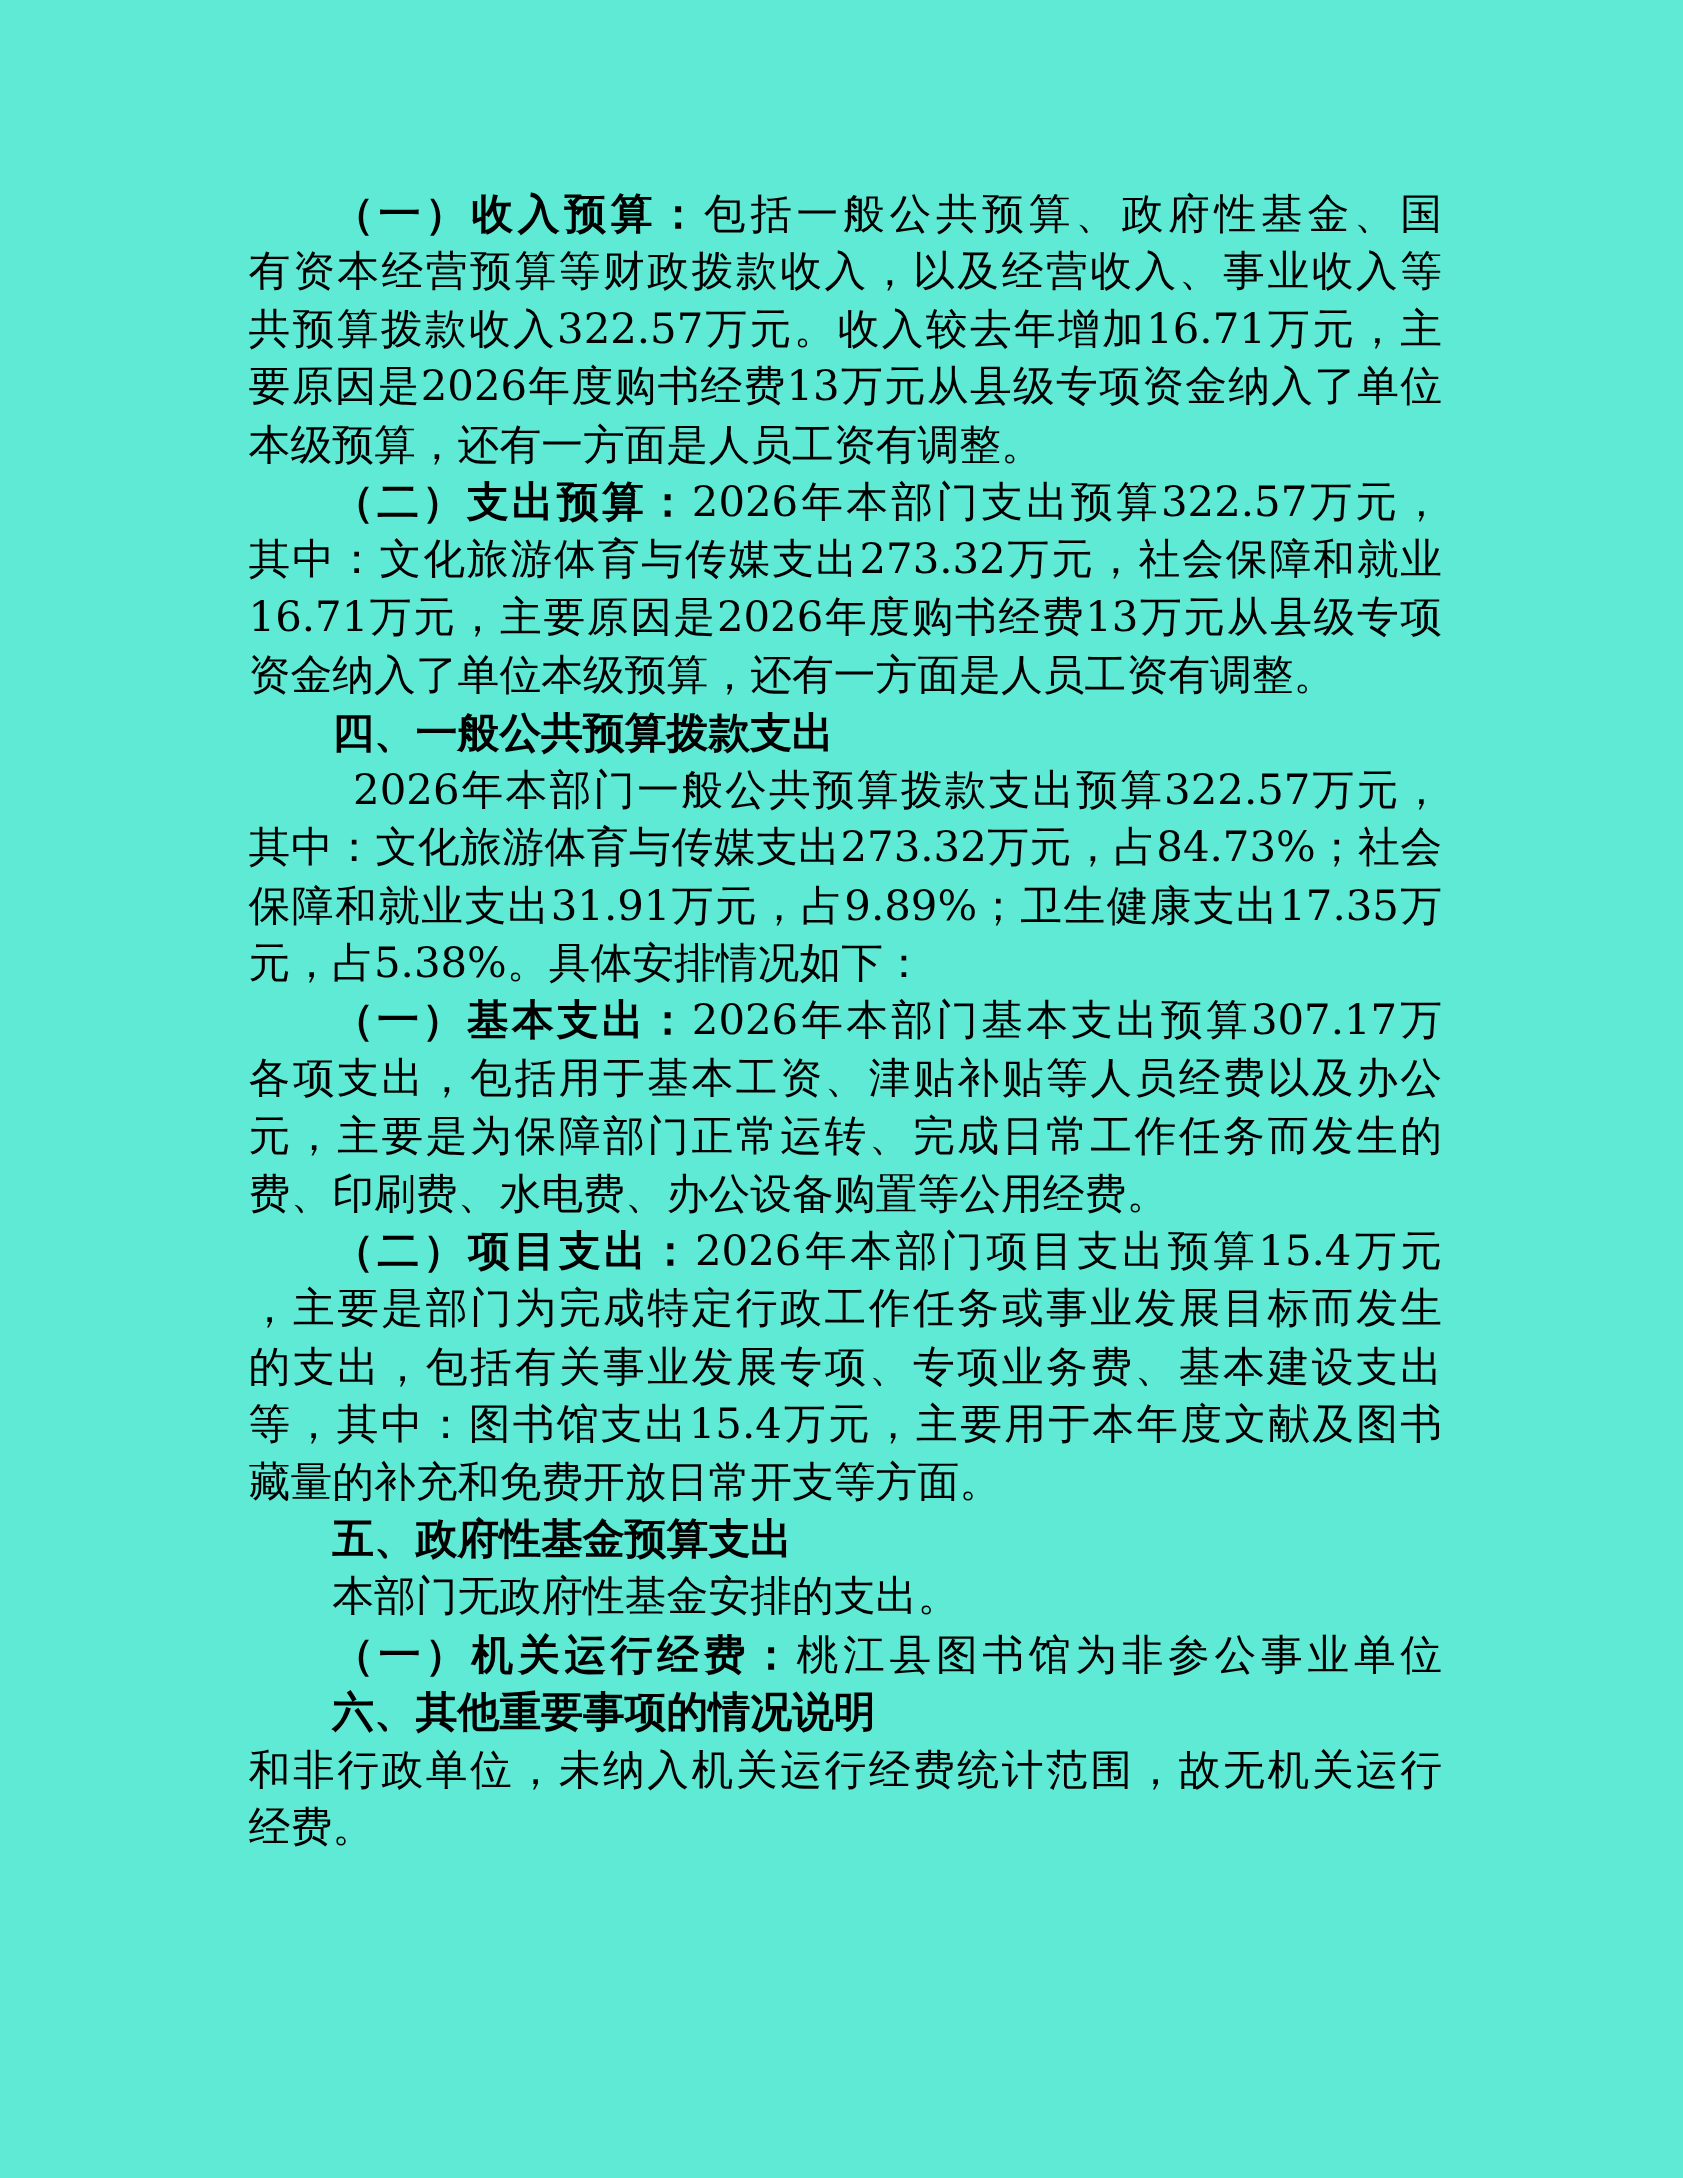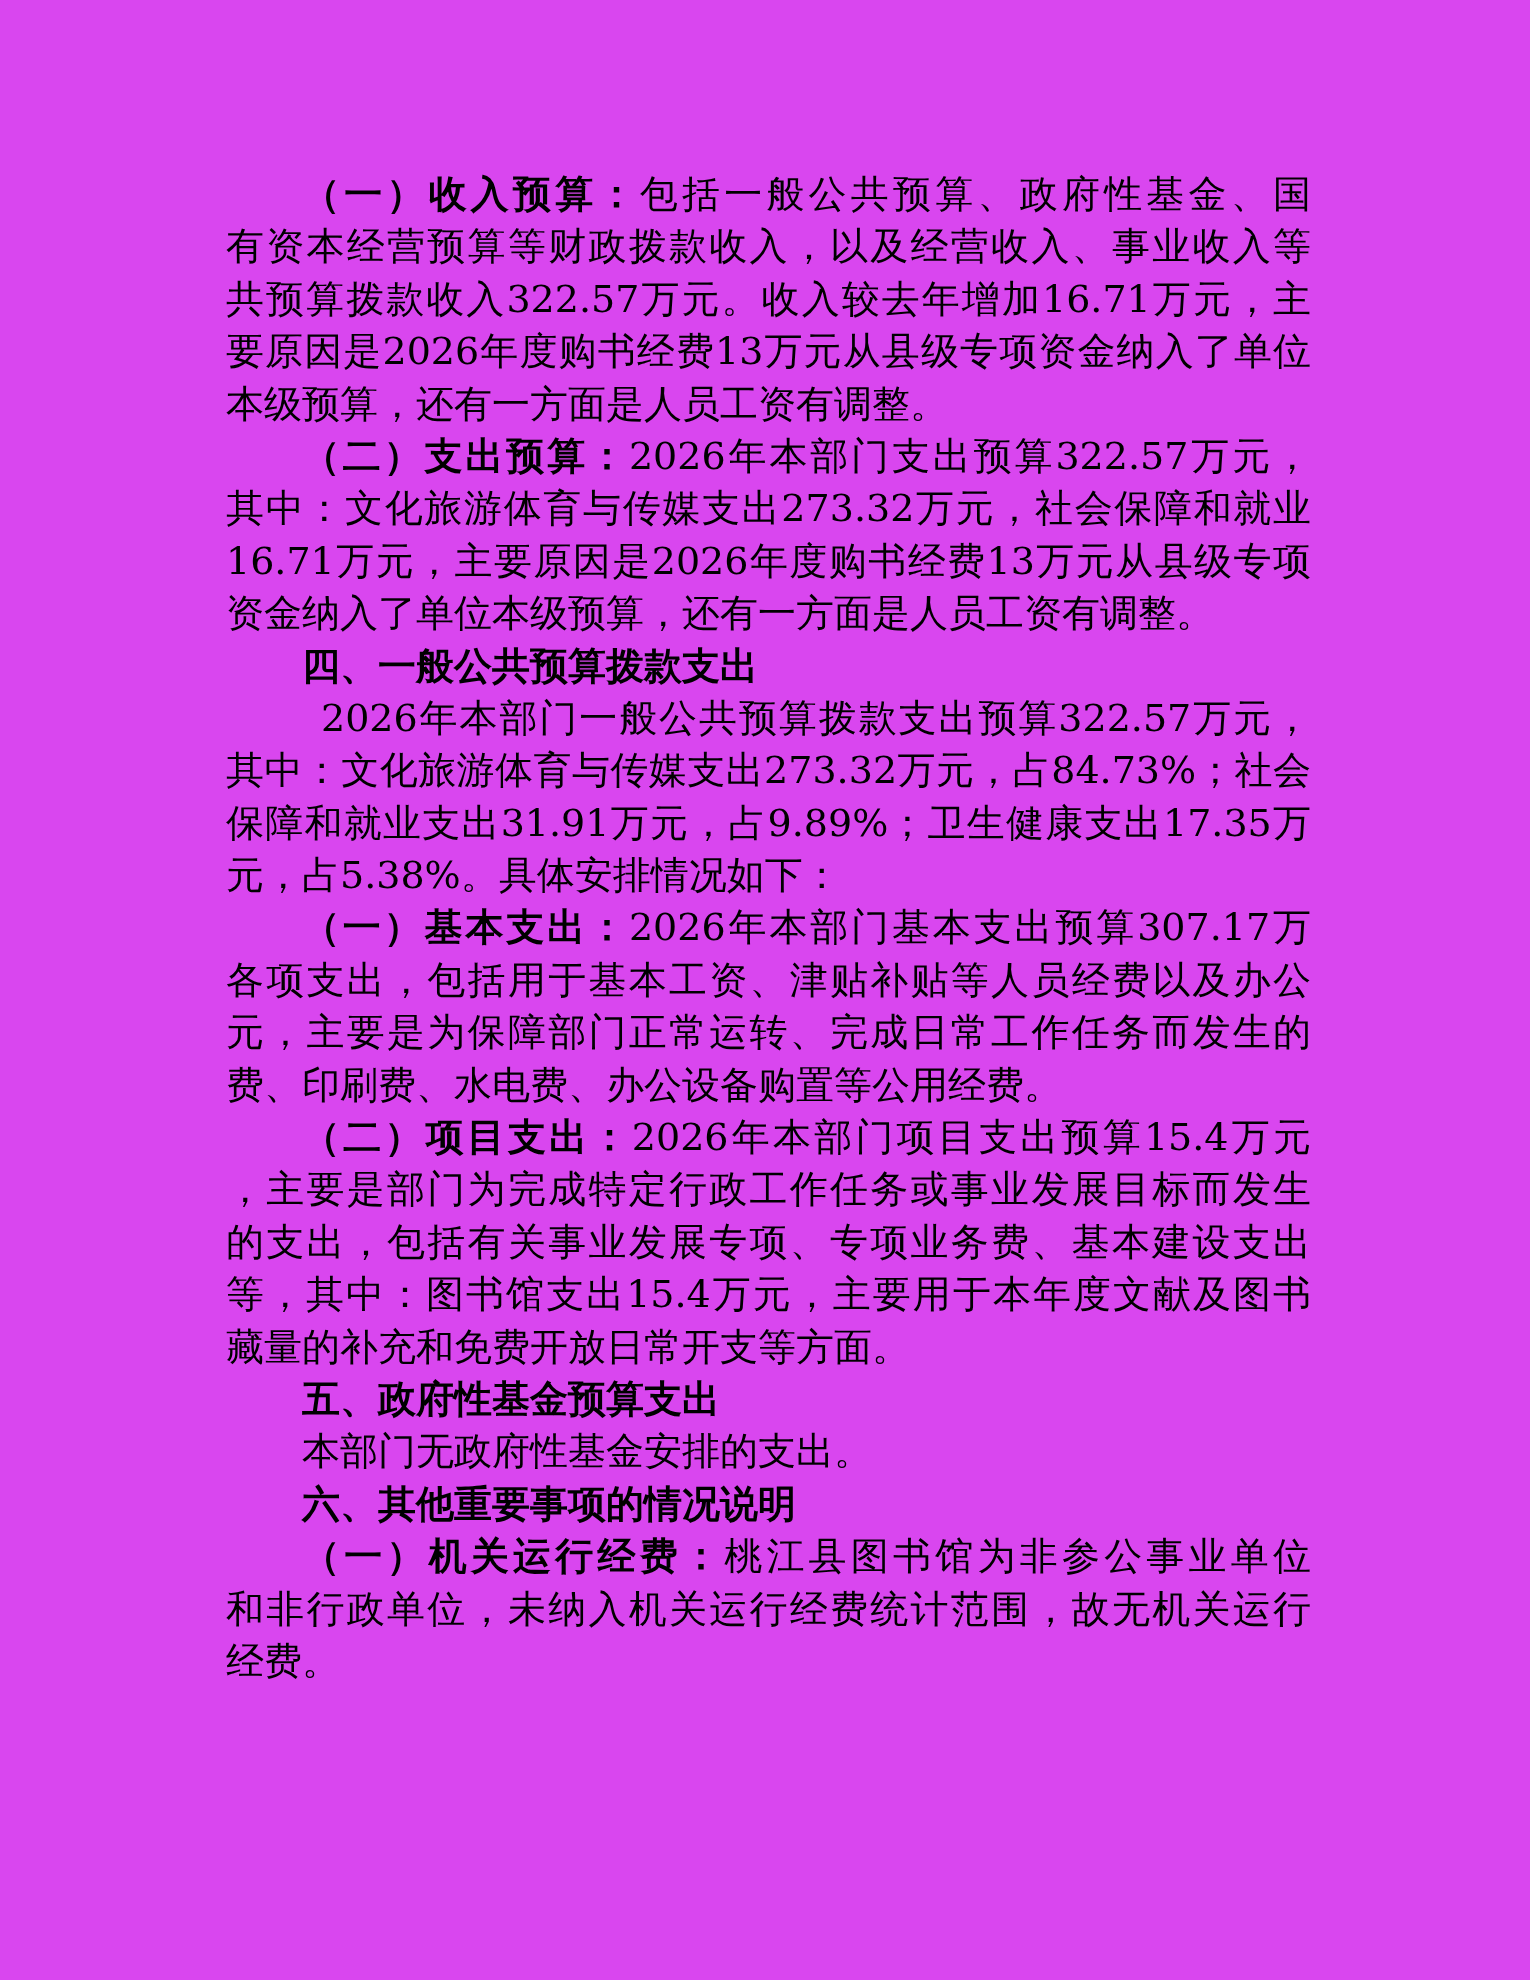--- a/index.html
+++ b/index.html
@@ -38,21 +38,21 @@
   .line .seg-bold {
     font-weight: bold;
   }
   .line .seg {
     font-weight: normal;
   }
 </style>
 </head>
 <body>
 
-<div class="page" style="background: #d946ef; color: rgb(0, 0, 0);">
+<div class="page" style="background: #5eead4; color: rgb(0, 0, 0);">
   <div class="textblock" id="textblock">
       <div class="line" style="text-indent: 2em;"><span class="seg-bold">（一）收入预算：</span><span class="seg">包括一般公共预算、政府性基金、国</span></div>
       <div class="line"><span class="seg">有资本经营预算等财政拨款收入，以及经营收入、事业收入等</span></div>
       <div class="line"><span class="seg">共预算拨款收入322.57万元。收入较去年增加16.71万元，主</span></div>
       <div class="line"><span class="seg">要原因是2026年度购书经费13万元从县级专项资金纳入了单位</span></div>
       <div class="line short"><span class="seg">本级预算，还有一方面是人员工资有调整。</span></div>
       <div class="line" style="text-indent: 2em;"><span class="seg-bold">（二）支出预算：</span><span class="seg">2026年本部门支出预算322.57万元，</span></div>
       <div class="line"><span class="seg">其中：文化旅游体育与传媒支出273.32万元，社会保障和就业</span></div>
       <div class="line"><span class="seg">16.71万元，主要原因是2026年度购书经费13万元从县级专项</span></div>
       <div class="line short"><span class="seg">资金纳入了单位本级预算，还有一方面是人员工资有调整。</span></div>
@@ -65,18 +65,18 @@
       <div class="line"><span class="seg">各项支出，包括用于基本工资、津贴补贴等人员经费以及办公</span></div>
       <div class="line"><span class="seg">元，主要是为保障部门正常运转、完成日常工作任务而发生的</span></div>
       <div class="line short"><span class="seg">费、印刷费、水电费、办公设备购置等公用经费。</span></div>
       <div class="line" style="text-indent: 2em;"><span class="seg-bold">（二）项目支出：</span><span class="seg">2026年本部门项目支出预算15.4万元</span></div>
       <div class="line"><span class="seg">，主要是部门为完成特定行政工作任务或事业发展目标而发生</span></div>
       <div class="line"><span class="seg">的支出，包括有关事业发展专项、专项业务费、基本建设支出</span></div>
       <div class="line"><span class="seg">等，其中：图书馆支出15.4万元，主要用于本年度文献及图书</span></div>
       <div class="line short"><span class="seg">藏量的补充和免费开放日常开支等方面。</span></div>
       <div class="line short" style="text-indent: 2em;"><span class="seg-bold">五、政府性基金预算支出</span></div>
       <div class="line short" style="text-indent: 2em;"><span class="seg">本部门无政府性基金安排的支出。</span></div>
+      <div class="line" style="text-indent: 2em;"><span class="seg-bold">（一）机关运行经费：</span><span class="seg">桃江县图书馆为非参公事业单位</span></div>
       <div class="line short" style="text-indent: 2em;"><span class="seg-bold">六、其他重要事项的情况说明</span></div>
-      <div class="line" style="text-indent: 2em;"><span class="seg-bold">（一）机关运行经费：</span><span class="seg">桃江县图书馆为非参公事业单位</span></div>
       <div class="line"><span class="seg">和非行政单位，未纳入机关运行经费统计范围，故无机关运行</span></div>
       <div class="line short"><span class="seg">经费。</span></div>
     </div>
 </div>
 
 </body></html>

